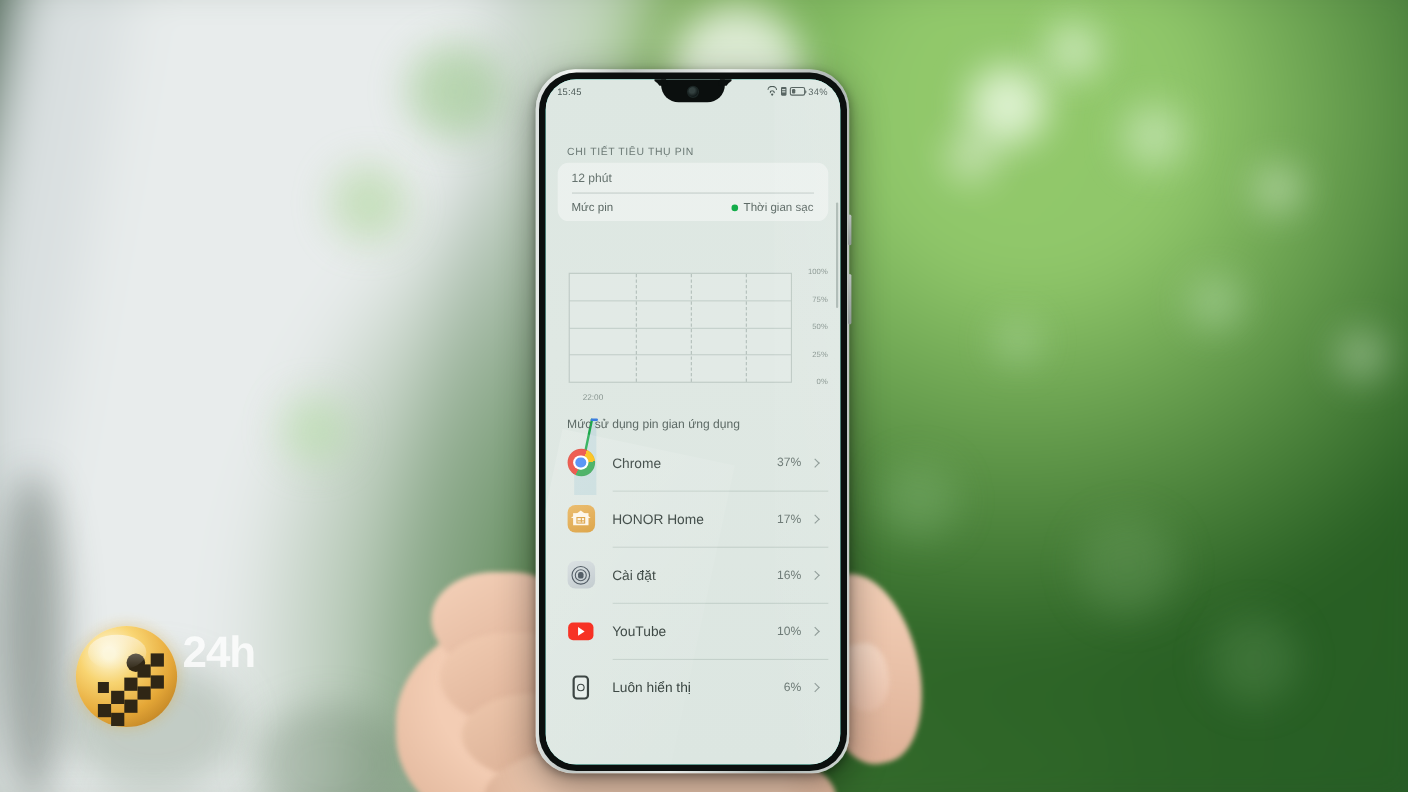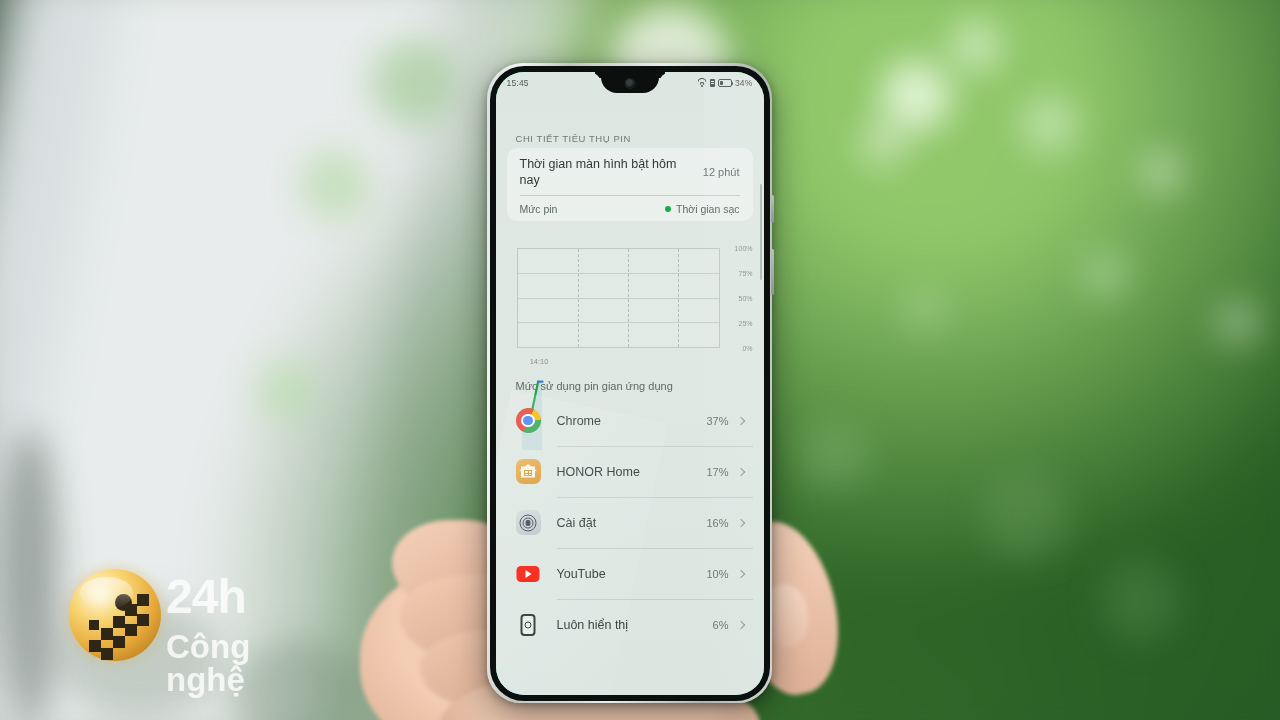--- a/index.html
+++ b/index.html
@@ -38,21 +38,21 @@
   }
   .wm-sphere::after{
     content:""; position:absolute; left:12%; top:9%; width:58%; height:34%;
     border-radius:50%; background:linear-gradient(180deg, rgba(255,255,255,0.55), rgba(255,255,255,0));
   }
   .wm-flag { position:absolute; left:20px; top:25px; width:68px; height:66px; }
   .wm-flag i { position:absolute; display:block; background:#241a08; }
   .wm-dot { position:absolute; left:26px; top:0px; width:17px; height:17px; border-radius:50%; background:#241a08; }
   .wm-24h {
     position:absolute; left:104px; top:17px;
-    font-size:48px; font-weight:bold; color:rgba(255,255,255,0.78);
+    font-size:40px; font-weight:bold; color:rgba(255,255,255,0.78);
     letter-spacing:-1px; line-height:1;
   }
   .wm-sub {
     position:absolute; left:104px; top:74px;
     font-size:33px; font-weight:bold; color:rgba(255,255,255,0.80);
     letter-spacing:0px; line-height:1;
   }
 
   
   #hand { position:absolute; inset:0; }
@@ -261,21 +261,20 @@
         <i style="left:12px; top:54px; width:12px; height:12px;"></i>
         <i style="left:24px; top:42px; width:12px; height:12px;"></i>
         <i style="left:36px; top:30px; width:12px; height:12px;"></i>
         <i style="left:36px; top:10px; width:12px; height:12px;"></i>
         <i style="left:48px; top:20px; width:12px; height:12px;"></i>
         <i style="left:48px; top:0px;  width:12px; height:12px;"></i>
         <i style="left:0px;  top:26px; width:10px; height:10px;"></i>
       </div>
     </div>
     <div class="wm-24h">24h</div>
-    <div class="wm-sub">Công nghệ</div>
   </div>
 </div>
 
 <div id="hand">
 
   <div class="finger" style="left:360px;top:545px;width:360px;height:230px;background:radial-gradient(ellipse at 45% 35%, #f3cdb4 0 45%, #e2b89d 72%, #c99c80 100%);border-radius:48% 42% 40% 46%;"></div>
 
   <div class="finger" style="left:392px;top:520px;width:120px;height:90px;background:linear-gradient(150deg,#f5d2ba,#ddb096);border-radius:50% 40% 45% 55%;"></div>
   <div class="finger" style="left:400px;top:575px;width:130px;height:85px;background:linear-gradient(150deg,#f2cdb3,#d8aa90);border-radius:50% 40% 45% 55%;"></div>
   <div class="finger" style="left:420px;top:630px;width:140px;height:80px;background:linear-gradient(150deg,#eec8ad,#d3a68c);border-radius:50% 40% 45% 55%;"></div>
@@ -312,21 +311,20 @@
             </div>
             <div>34%</div>
           </div>
         </div>
 
 
         <div id="section-caption">CHI TIẾT TIÊU THỤ PIN</div>
 
         <div id="card">
           <div class="screen-time-row">
-            <div class="st-label">Thời gian màn hình bật hôm nay</div>
             <div class="st-value">12 phút</div>
           </div>
           <div class="card-divider"></div>
           <div class="legend-row">
             <div class="legend-left">Mức pin</div>
             <div class="legend-right">
               <span class="legend-dot"></span>
               <span>Thời gian sạc</span>
             </div>
           </div>
@@ -348,21 +346,21 @@
               <div class="vgrid" style="left: 80%;"></div>
             </div>
           <div id="ylabels">
               <div class="ylab" style="top: 104px;">0%</div>
               <div class="ylab" style="top: 79px;">25%</div>
               <div class="ylab" style="top: 54px;">50%</div>
               <div class="ylab" style="top: 29px;">75%</div>
               <div class="ylab" style="top: 4px;">100%</div>
             </div>
           <div id="xlabels">
-              <div class="xlab" style="left: 23.2px;">14:10</div>
+              <div class="xlab" style="left: 23.2px;">22:00</div>
             </div>
         </div>
 
         <div id="apps-caption">Mức sử dụng pin gian ứng dụng</div>
         <div id="apps-list">
             <div class="app-row">
               <div class="app-icon ic-chrome"></div>
               <div class="app-name">Chrome</div>
               <div class="app-pct">37%</div>
               <div class="chev"></div>

